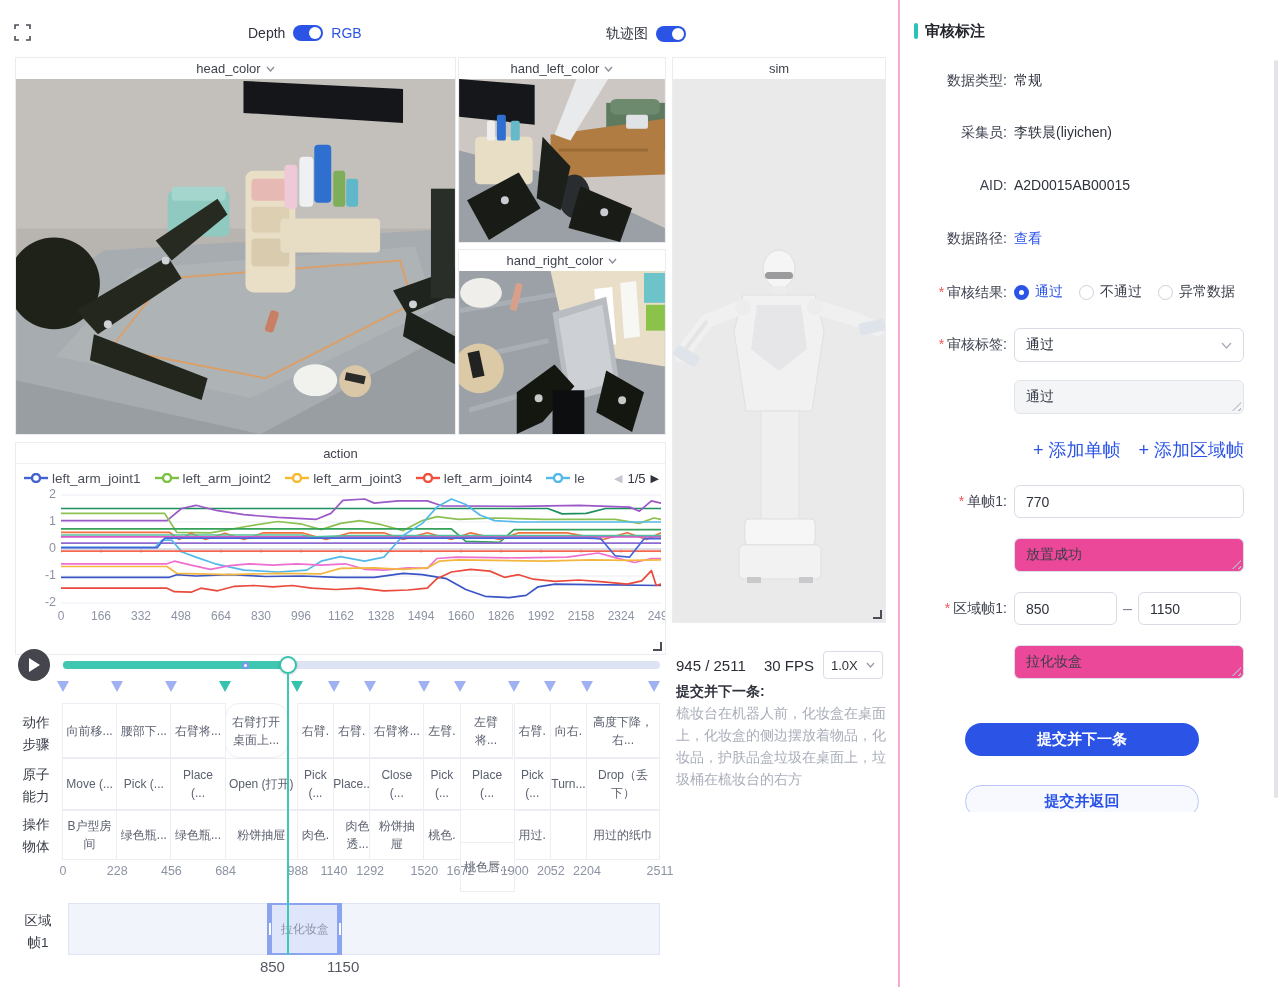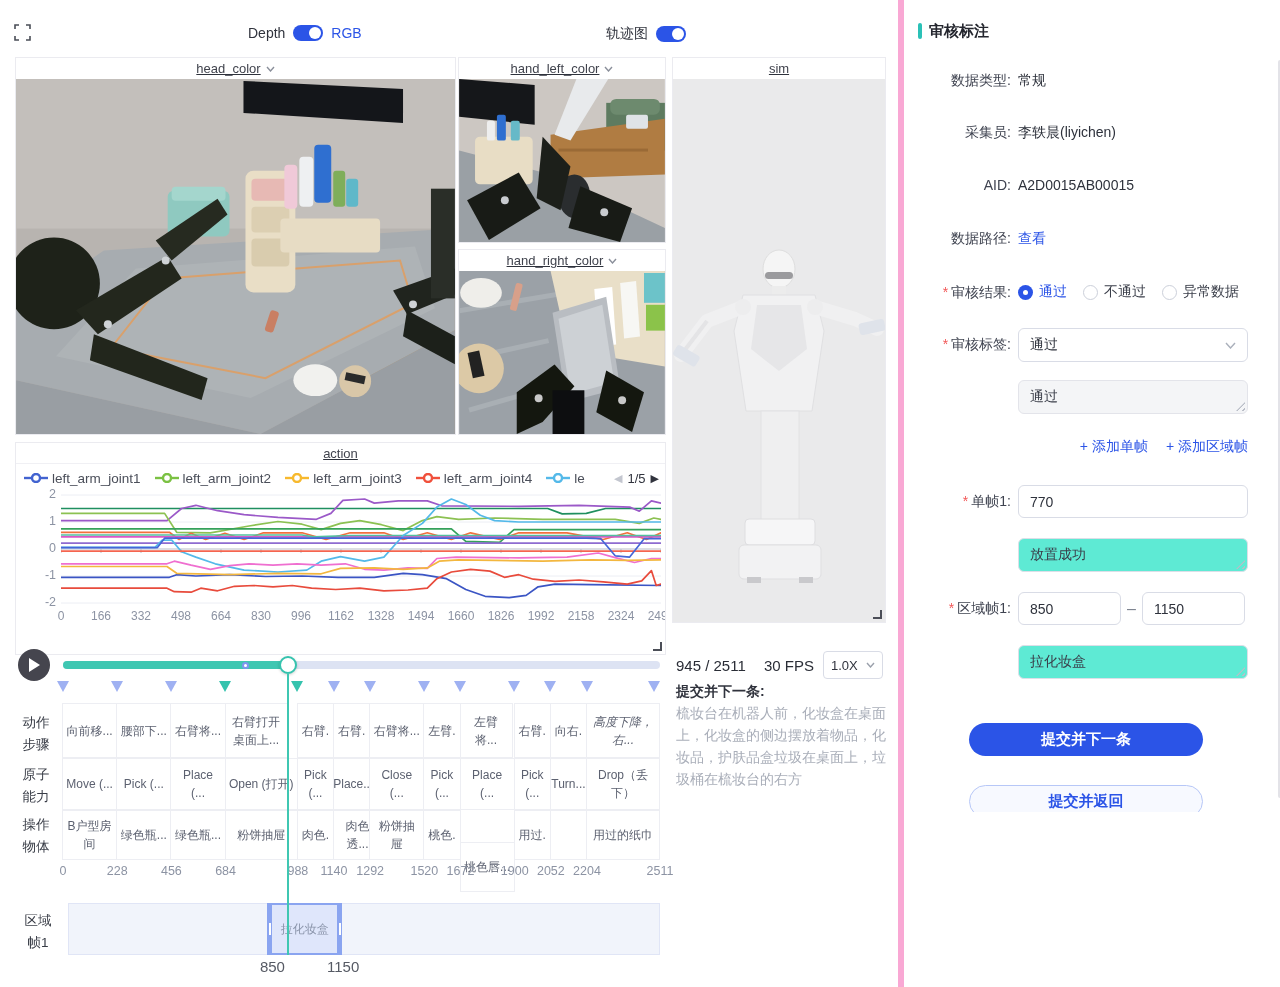--- a/index.html
+++ b/index.html
@@ -9,21 +9,21 @@
   .abs { position:absolute; }
 
   
   .tool-row { display:flex; align-items:center; gap:8px; }
   .switch { position:relative; width:30px; height:16px; border-radius:9px; background:#2b54e7; cursor:pointer; }
   .switch::after { content:""; position:absolute; right:2px; top:2px; width:12px; height:12px; border-radius:50%; background:#fff; }
   .lbl-dark { font-size:14px; color:#30333d; }
   .lbl-blue { font-size:14px; color:#2b54e7; }
 
   
-  .panel { position:absolute; border:1px solid #ebebf0; background:#fff; overflow:hidden;text-decoration:underline; }
+  .panel { position:absolute; border:1px solid #ebebf0; background:#fff; overflow:hidden; }
   .cam-head { height:21px; display:flex; align-items:center; justify-content:center; gap:5px;
               font-size:13px; color:#40434d; background:#fff; }
   .cam-body { width:100%; display:block; }
   .rs-corner { position:absolute; right:3px; bottom:3px; width:9px; height:9px;
                border-right:2px solid #4b4e57; border-bottom:2px solid #4b4e57; }
 
   
   .legend-row { position:absolute; left:8px; top:24px; right:8px; height:22px; display:flex;
                 align-items:center; gap:14px; font-size:13.5px; color:#4a4e59; overflow:hidden; }
   .legend-item { display:flex; align-items:center; gap:4px; white-space:nowrap; cursor:pointer; }
@@ -74,53 +74,53 @@
   .region-track { position:absolute; left:68px; top:903px; width:592px; height:52px;
                   background:#f1f4fb; border:1px solid #e0e5f6; }
   .region-seg { position:absolute; top:-1px; height:52px; background:#dfe6fb; border-top:2px solid #8aa4f0;
                 border-bottom:2px solid #8aa4f0; display:flex; align-items:center; justify-content:center;
                 font-size:12px; color:#8b95ab; cursor:pointer; }
   .region-handle { position:absolute; top:-2px; width:5px; height:52px; background:#8aa4f0; cursor:ew-resize; }
   .region-handle::after { content:""; position:absolute; left:1.5px; top:20px; width:2px; height:12px; background:#fff; }
   .range-num { position:absolute; top:958px; width:60px; text-align:center; font-size:15px; color:#565a64; }
 
   
-  .rp { position:absolute; left:898px; top:0; width:382px; height:987px; border-left:6px solid #f9a8d4; background:#fff; }
+  .rp { position:absolute; left:898px; top:0; width:382px; height:987px; border-left:2px solid #f9a8d4; background:#fff; }
   .rp-clip { position:absolute; inset:0 0 auto 0; height:812px; overflow:hidden; }
   .rp-bar { position:absolute; left:14px; top:23px; width:4px; height:16px; background:#2bc1b7; border-radius:2px; }
   .rp-title { position:absolute; left:25px; top:22px; font-size:15px; font-weight:bold; color:#24262e; }
   .frow { position:absolute; left:0; width:382px; display:flex; align-items:flex-start; }
   .flabel { width:107px; text-align:right; font-size:14px; color:#3f4350; padding-top:8px; flex:none; }
   .flabel.plain { padding-top:0; }
   .req { color:#f25757; margin-right:3px; }
   .fval { margin-left:7px; font-size:14px; color:#2e323c; }
   .link { color:#2b54e7; cursor:pointer; }
   .tin { margin-left:7px; width:230px; height:33px; border:1px solid #d9dce6; border-radius:6px;
          font-size:14px; color:#2e323c; padding:0 11px; font-family:"Liberation Sans",sans-serif; outline:none; background:#fff; }
   .tarea { position:relative; margin-left:7px; width:230px; height:34px; border:1px solid #dcdfe8; border-radius:6px;
-           background:#5eead4; font-size:14px; color:#3a3e49; display:flex; align-items:center; padding:0 11px; }
+           background:#ec4899; font-size:14px; color:#3a3e49; display:flex; align-items:center; padding:0 11px; }
   .tarea.gray { background:#f4f5f7; border-color:#e3e4ea; }
   .tarea .grip { position:absolute; right:2px; bottom:2px; width:9px; height:9px;
                  background:repeating-linear-gradient(135deg, transparent 0 2.5px, #b9bdc7 2.5px 3.8px);
                  clip-path:polygon(100% 0, 100% 100%, 0 100%); }
   .selbox { margin-left:7px; width:230px; height:34px; border:1px solid #d9dce6; border-radius:6px; background:#fff;
             display:flex; align-items:center; justify-content:space-between; padding:0 11px; font-size:14px;
             color:#2e323c; cursor:pointer; }
   .radio { width:15px; height:15px; border-radius:50%; border:1px solid #ccd0da; background:#fff; flex:none; cursor:pointer; }
   .radio.on { border:none; background:#2b54e7; position:relative; }
   .radio.on::after { content:""; position:absolute; left:5px; top:5px; width:5px; height:5px; border-radius:50%; background:#fff; }
   .ropt { display:flex; align-items:center; gap:6px; font-size:14px; color:#3a3e49; cursor:pointer; }
   .btn-main { position:absolute; left:65px; width:234px; height:33px; border-radius:17px; border:none;
               background:#2b54e7; color:#fff; font-size:15px; font-weight:bold; cursor:pointer;
               font-family:"Liberation Sans",sans-serif; }
   .btn-sec { position:absolute; left:65px; width:234px; height:33px; border-radius:17px;
              border:1px solid #b7c7f7; background:#f7f9ff; color:#2b54e7; font-size:15px; font-weight:bold;
              cursor:pointer; font-family:"Liberation Sans",sans-serif; }
   .rp-scroll { position:absolute; left:374px; top:60px; width:4px; height:738px; border-radius:2px; background:#e3e3e8; }
-  .add-links { display:flex; gap:18px; justify-content:flex-end; width:230px; margin-left:7px; font-size:14px; }
+  .add-links { display:flex; gap:18px; justify-content:flex-end; width:230px; margin-left:7px; font-size:18px; }
 </style>
 </head>
 <body>
 
 <div class="page">
 
   <svg class="abs" style="left:14px;top:24px" width="17" height="17" viewBox="0 0 17 17">
     <g stroke="#4a4e57" stroke-width="1.6" fill="none">
       <path d="M1,5 V1 H5"></path>
         <path d="M12,1 H16 V5"></path>
@@ -436,21 +436,21 @@
   <div class="step-table" id="step-table">
       <div class="cell" style="left: 0px; width: 55.2079px; top: 0px; height: 55px;">向前移...</div>
       <div class="cell" style="left: 0px; width: 55.2079px; top: 55px; height: 52px;">Move (...</div>
       <div class="cell" style="left: 0px; width: 55.2079px; top: 107px; height: 50px;">B户型房间</div>
       <div class="cell" style="left: 54.2079px; width: 55.2079px; top: 0px; height: 55px;">腰部下...</div>
       <div class="cell" style="left: 54.2079px; width: 55.2079px; top: 55px; height: 52px;">Pick (...</div>
       <div class="cell" style="left: 54.2079px; width: 55.2079px; top: 107px; height: 50px;">绿色瓶...</div>
       <div class="cell" style="left: 108.416px; width: 55.2079px; top: 0px; height: 55px;">右臂将...</div>
       <div class="cell" style="left: 108.416px; width: 55.2079px; top: 55px; height: 52px;">Place (...</div>
       <div class="cell" style="left: 108.416px; width: 55.2079px; top: 107px; height: 50px;">绿色瓶...</div>
-      <div class="cell" style="left: 162.624px; width: 63px; top: 0px; height: 55px;">右臂打开桌面上...</div>
+      <div class="cell" style="left: 162.624px; width: 63px; top: 0px; height: 55px; border-radius: 14px;">右臂打开桌面上...</div>
       <div class="cell" style="left: 162.624px; width: 73.2772px; top: 55px; height: 52px;">Open (打开)</div>
       <div class="cell" style="left: 162.624px; width: 73.2772px; top: 107px; height: 50px;">粉饼抽屉</div>
       <div class="cell" style="left: 234.901px; width: 37.1386px; top: 0px; height: 55px;">右臂.</div>
       <div class="cell" style="left: 234.901px; width: 37.1386px; top: 55px; height: 52px;">Pick (...</div>
       <div class="cell" style="left: 234.901px; width: 37.1386px; top: 107px; height: 50px;">肉色.</div>
       <div class="cell" style="left: 271.039px; width: 37.1386px; top: 0px; height: 55px;">右臂.</div>
       <div class="cell" style="left: 271.039px; width: 37.1386px; top: 55px; height: 52px;">Place..</div>
       <div class="cell" style="left: 271.039px; width: 49px; top: 107px; height: 50px;">肉色透...</div>
       <div class="cell" style="left: 307.178px; width: 55.2079px; top: 0px; height: 55px;">右臂将...</div>
       <div class="cell" style="left: 307.178px; width: 55.2079px; top: 55px; height: 52px;">Close (...</div>
@@ -460,21 +460,21 @@
       <div class="cell" style="left: 361.386px; width: 37.1386px; top: 107px; height: 50px;">桃色.</div>
       <div class="cell" style="left: 397.524px; width: 53px; top: 0px; height: 55px;">左臂将...</div>
       <div class="cell" style="left: 397.524px; width: 55.2079px; top: 55px; height: 52px;">Place (...</div>
       <div class="cell" style="left: 397.524px; width: 55.2079px; top: 107px; height: 50px; margin-top: 32px;">桃色唇...</div>
       <div class="cell" style="left: 451.732px; width: 37.1386px; top: 0px; height: 55px;">右臂.</div>
       <div class="cell" style="left: 451.732px; width: 37.1386px; top: 55px; height: 52px;">Pick (...</div>
       <div class="cell" style="left: 451.732px; width: 37.1386px; top: 107px; height: 50px;">用过.</div>
       <div class="cell" style="left: 487.871px; width: 37.1386px; top: 0px; height: 55px;">向右.</div>
       <div class="cell" style="left: 487.871px; width: 37.1386px; top: 55px; height: 52px;">Turn...</div>
       <div class="cell" style="left: 487.871px; width: 37.1386px; top: 107px; height: 50px;"></div>
-      <div class="cell" style="left: 524.01px; width: 73.9904px; top: 0px; height: 55px; font-style: italic;">高度下降，右...</div>
+      <div class="cell" style="left: 524.01px; width: 73.9904px; top: 0px; height: 55px;">高度下降，右...</div>
       <div class="cell" style="left: 524.01px; width: 73.9904px; top: 55px; height: 52px;">Drop（丢下）</div>
       <div class="cell" style="left: 524.01px; width: 73.9904px; top: 107px; height: 50px;">用过的纸巾</div>
     </div>
   <div class="axis-row" id="step-axis">
       <span class="axis-num" style="left: -20px;">0</span>
       <span class="axis-num" style="left: 34.2079px;">228</span>
       <span class="axis-num" style="left: 88.4158px;">456</span>
       <span class="axis-num" style="left: 142.624px;">684</span>
       <span class="axis-num" style="left: 214.901px;">988</span>
       <span class="axis-num" style="left: 251.039px;">1140</span>

